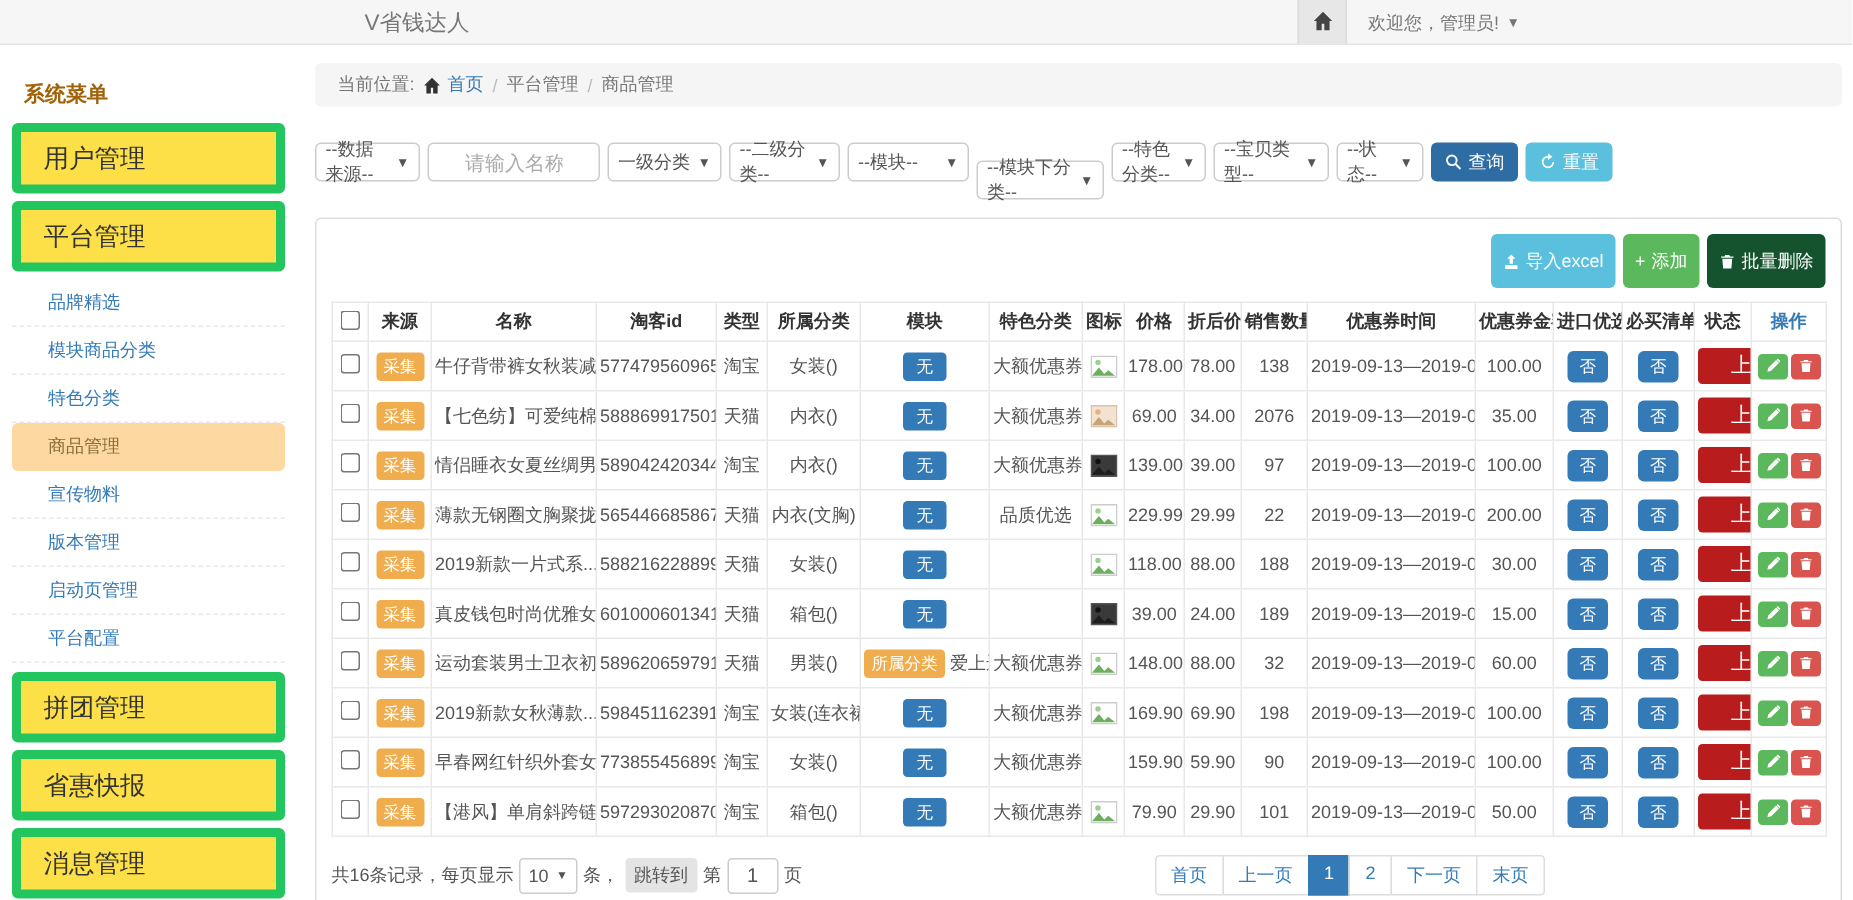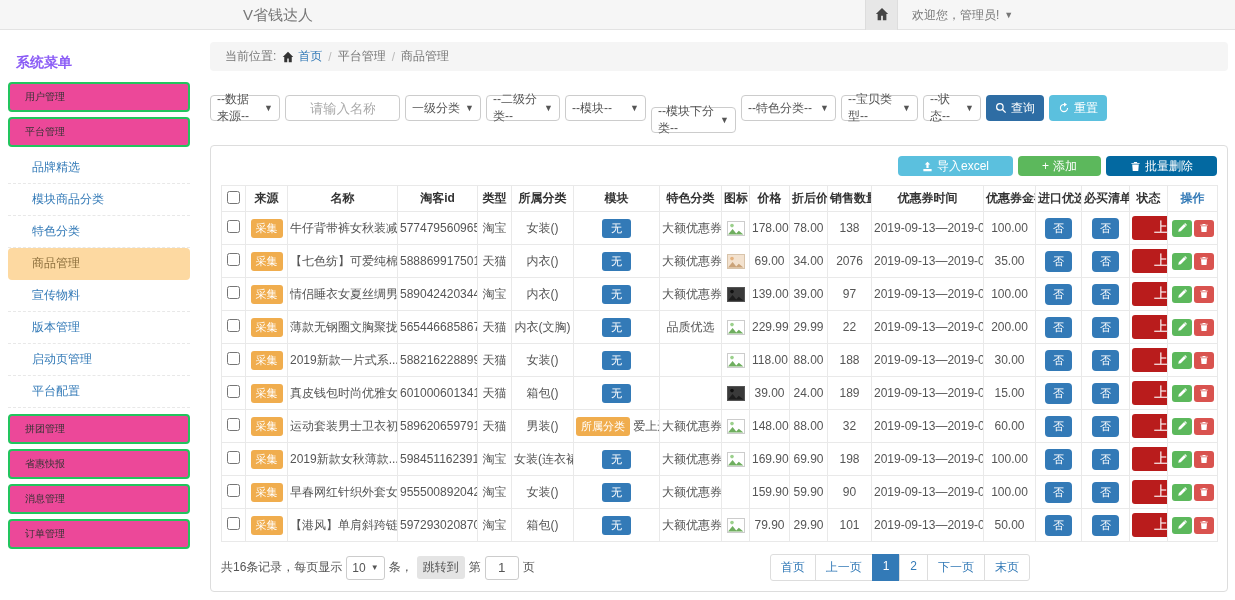--- a/index.html
+++ b/index.html
@@ -10,22 +10,22 @@
   
   .topbar { position:relative; height:30px; background:#f6f6f6; border-bottom:1px solid #e3e3e3; }
   .brand { position:absolute; left:243px; top:6px; font-size:15px; color:#777; }
   .topbar-right { position:absolute; left:865px; top:0; height:30px; display:flex; align-items:center; }
   .home-box { width:33px; height:30px; background:#e7e7e7; border-left:1px solid #ddd; border-right:1px solid #ddd; display:flex; align-items:center; justify-content:center; cursor:pointer; }
   .welcome { margin-left:14px; color:#777; cursor:pointer; display:flex; align-items:center; gap:5px; }
   .welcome .caret { font-size:9px; color:#777; }
 
   
   .sidebar { position:absolute; left:8px; top:42px; width:182px; }
-  .sidebar-title { padding:12px 15px 10px 8px; color:#8b5cf6; font-weight:bold; font-size:14px; }
-  .side-group { background:#ec4899; border:2px solid #22c55e; border-radius:4px; padding:6px 15px; margin-bottom:5px; color:#333; font-size:10px; cursor:pointer; }
+  .sidebar-title { padding:12px 15px 10px 8px; color:#a16207; font-weight:bold; font-size:14px; }
+  .side-group { background:#fde047; border:6px solid #22c55e; border-radius:4px; padding:6px 15px; margin-bottom:5px; color:#333; font-size:17px; cursor:pointer; }
   .submenu { margin:2px 0 6px 0; }
   .subitem { padding:7px 15px 7px 24px; color:#337ab7; border-bottom:1px dashed #e8e8e8; font-size:12px; cursor:pointer; background:#fff; }
   .subitem.active { background:#fdd9a1; border-radius:4px; color:#8a6d3b; border-bottom-color:transparent; }
 
   
   .main { position:absolute; left:210px; top:30px; width:1018px; }
   .breadcrumb { margin-top:12px; background:#f5f5f5; border-radius:4px; padding:6px 15px; color:#777; display:flex; align-items:center; gap:6px; }
   .breadcrumb .bc-home { color:#337ab7; cursor:pointer; display:flex; align-items:center; gap:4px; }
   .breadcrumb .sep { color:#bbb; }
 
@@ -33,24 +33,24 @@
   .f-select { height:26px; border:1px solid #ccc; border-radius:4px; background:#fff; display:flex; align-items:center; justify-content:space-between; padding:0 6px; color:#555; cursor:pointer; flex:none; }
   .f-select .caret { font-size:9px; color:#555; margin-left:4px; }
   .f-input { height:26px; border:1px solid #ccc; border-radius:4px; padding:0 24px; color:#555; outline:none; flex:none; }
   .f-input::placeholder { color:#aaa; }
   .btn { border:none; border-radius:4px; color:#fff; font-size:12px; height:26px; padding:0 9px; cursor:pointer; display:inline-flex; align-items:center; gap:4px; font-family:inherit; }
   .btn-query { background:#2e6da4; }
   .btn-reset { background:#5bc0de; }
 
   .panel { margin-top:12px; border:1px solid #ddd; border-radius:4px; padding:10px; min-height:370px; }
   .panel-actions { display:flex; justify-content:flex-end; gap:5px; }
-  .btn-sm { height:20px; padding:0 24px; font-size:12px; }
+  .btn-sm { height:36px; padding:0 8px; font-size:12px; }
   .btn-import { background:#5bc0de; }
   .btn-add { background:#5cb85c; }
-  .btn-del-batch { background:#0369a1; }
+  .btn-del-batch { background:#14532d; }
 
   
   table.grid { width:100%; border-collapse:collapse; margin-top:9px; table-layout:fixed; }
   .grid th, .grid td { border:1px solid #e9e9e9; text-align:center; padding:4px 2px; overflow:hidden; white-space:nowrap; }
   .grid th { color:#333; font-weight:bold; font-size:12px; height:24px; background:#fff; }
   .grid th:last-child { color:#337ab7; }
   .grid td { color:#555; height:26px; font-size:12px; }
   .badge-orange { background:#f0ad4e; color:#fff; border-radius:3px; padding:2px 5px; font-size:11px; display:inline-block; }
   .badge-blue { background:#337ab7; color:#fff; border-radius:3px; padding:2px 9px; font-size:11px; display:inline-block; cursor:pointer; }
   .btn-no { background:#337ab7; color:#fff; border-radius:4px; padding:3px 8px; font-size:11px; display:inline-block; cursor:pointer; }
@@ -153,21 +153,21 @@
             <span class="caret">▼</span>
           </div>
           <div class="f-select" style="width: 81px;">
             <span>--模块--</span>
             <span class="caret">▼</span>
           </div>
           <div class="f-select" style="width: 85px; margin-top: 24px;">
             <span>--模块下分类--</span>
             <span class="caret">▼</span>
           </div>
-          <div class="f-select" style="width: 95px;">
+          <div class="f-select" style="width: 63px;">
             <span>--特色分类--</span>
             <span class="caret">▼</span>
           </div>
           <div class="f-select" style="width: 77px;">
             <span>--宝贝类型--</span>
             <span class="caret">▼</span>
           </div>
           <div class="f-select" style="width: 58px;">
             <span>--状态--</span>
             <span class="caret">▼</span>
@@ -505,21 +505,21 @@
                 </span><span class="op-btn op-del">
                   <svg width="10" height="10" viewBox="0 0 16 16">
                     <path fill="#fff" d="M6 1.5h4l.7 1.3H14V4H2V2.8h3.3zM3.2 5h9.6L12 14.5H4z"></path>
                   </svg>
                 </span></td>
             </tr>
             <tr>
               <td><input type="checkbox" style=""></td>
               <td><span class="badge-orange">采集</span></td>
               <td title="早春网红针织外套女春...">早春网红针织外套女春...</td>
-              <td>955500892042</td>
+              <td>773855456899</td>
               <td>淘宝</td>
               <td>女装()</td>
               <td><span class="badge-blue">无</span></td>
               <td>大额优惠券</td>
               <td></td>
               <td>159.90</td>
               <td>59.90</td>
               <td>90</td>
               <td>2019-09-13—2019-09-17</td>
               <td>100.00</td>

